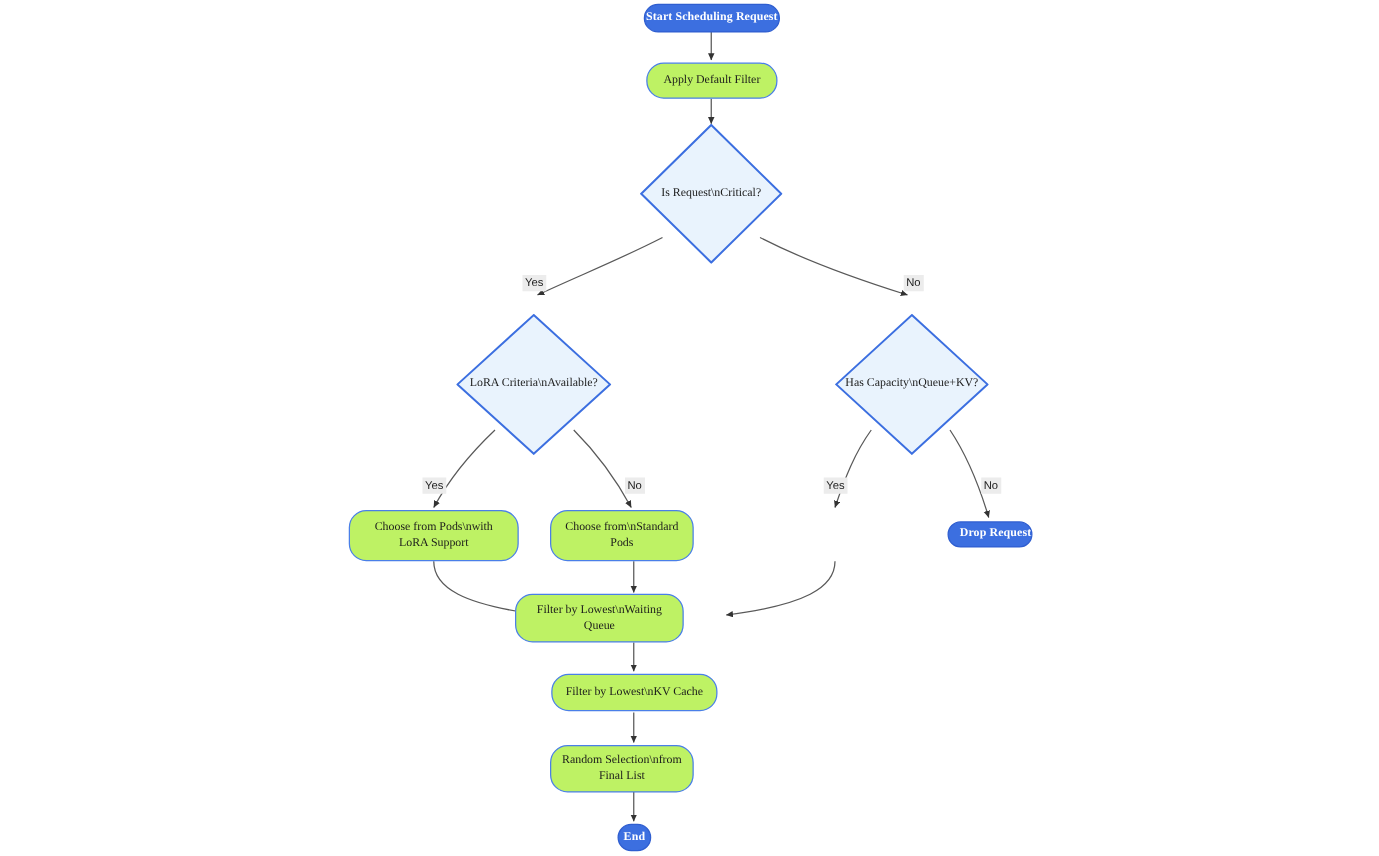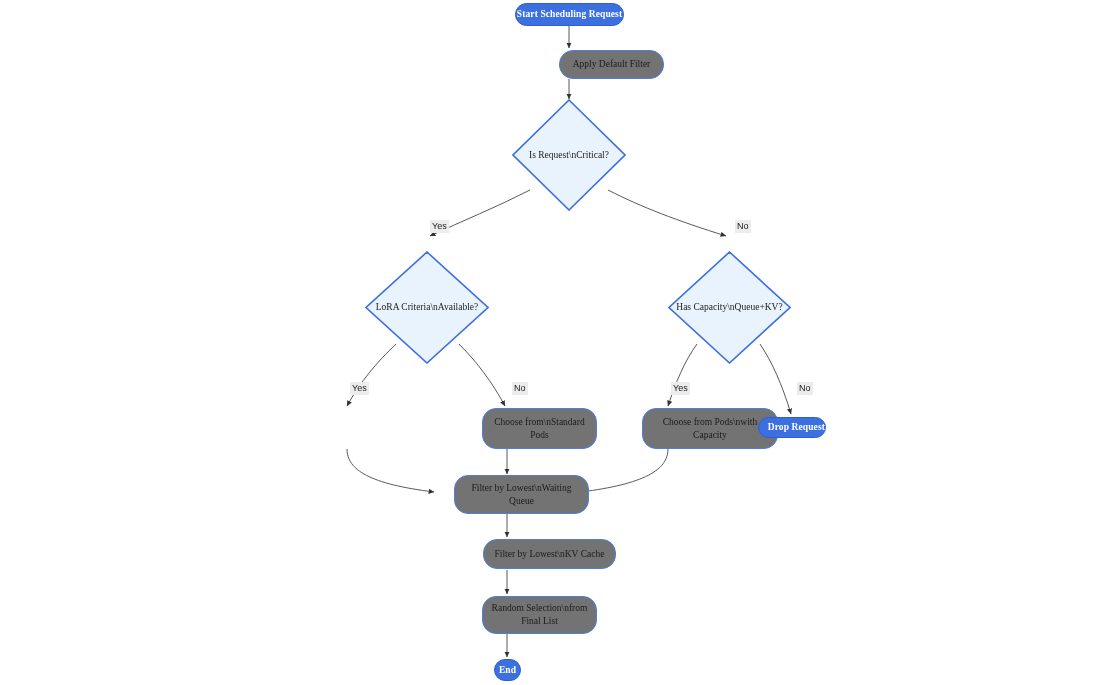--- a/index.html
+++ b/index.html
@@ -43,24 +43,23 @@
   .node-terminal {
     background: #3c6fe0;
     border: 1px solid #2f5ed0;
     border-radius: 999px;
     color: #ffffff;
     font-weight: bold;
     font-size: 9.5px;
     letter-spacing: 0.1px;
   }
   .node-process {
-    background: #737373;
+    background: #bef264;
     border: 1.3px solid #4a7fe8;
     border-radius: 14px;
-    margin-left: 42px;
   }
   .node-process .node-text {
     padding: 0 8px;
   }
   .node-decision {
     background: transparent;
     border: none;
   }
   .node-decision .diamond-svg {
     position: absolute;
@@ -76,21 +75,20 @@
   }
   .edge-label {
     position: absolute;
     background: #ececec;
     color: #1b1b1b;
     font-size: 9px;
     line-height: 11px;
     padding: 1px 2px 1px 2px;
     z-index: 3;
     white-space: nowrap;
-    margin-left: 12px;
   }
 </style>
 </head>
 <body>
 
 <div id="canvas">
 
   <svg id="edge-layer" viewBox="0 0 1103 685" xmlns="http://www.w3.org/2000/svg">
     <defs>
       <marker id="arrow" markerWidth="7" markerHeight="7" refX="5.4" refY="2.6" orient="auto" markerUnits="strokeWidth">
@@ -151,28 +149,28 @@
     <span class="node-text">Has Capacity\nQueue+KV?</span>
   </div>
 
   <div class="node node-decision" style="left:365px; top:251px; width:124px; height:113px;">
     <svg class="diamond-svg" viewBox="0 0 124 113" preserveAspectRatio="none" xmlns="http://www.w3.org/2000/svg">
       <polygon points="62,1 123,56.5 62,112 1,56.5" fill="#e9f3fd" stroke="#3c6fe0" stroke-width="1.6"></polygon>
     </svg>
     <span class="node-text">LoRA Criteria\nAvailable?</span>
   </div>
 
+  <div class="node node-process" style="left:279px; top:408px; width:136px; height:41px;">
+    <span class="node-text">Choose from Pods\nwith LoRA Support</span>
+  </div>
 
   <div class="node node-process" style="left:440px; top:408px; width:115px; height:41px;">
     <span class="node-text">Choose from\nStandard Pods</span>
   </div>
 
-  <div class="node node-process" style="left:600px; top:408px; width:136px; height:41px;">
-    <span class="node-text">Choose from Pods\nwith Capacity</span>
-  </div>
 
   <div class="node node-terminal" style="left:758px; top:417px; width:68px; height:21px;justify-content:flex-end;">
     <span class="node-text">Drop Request</span>
   </div>
 
   <div class="node node-process" style="left:412px; top:475px; width:135px; height:39px;">
     <span class="node-text">Filter by Lowest\nWaiting Queue</span>
   </div>
 
   <div class="node node-process" style="left:441px; top:539px; width:133px; height:30px;">

